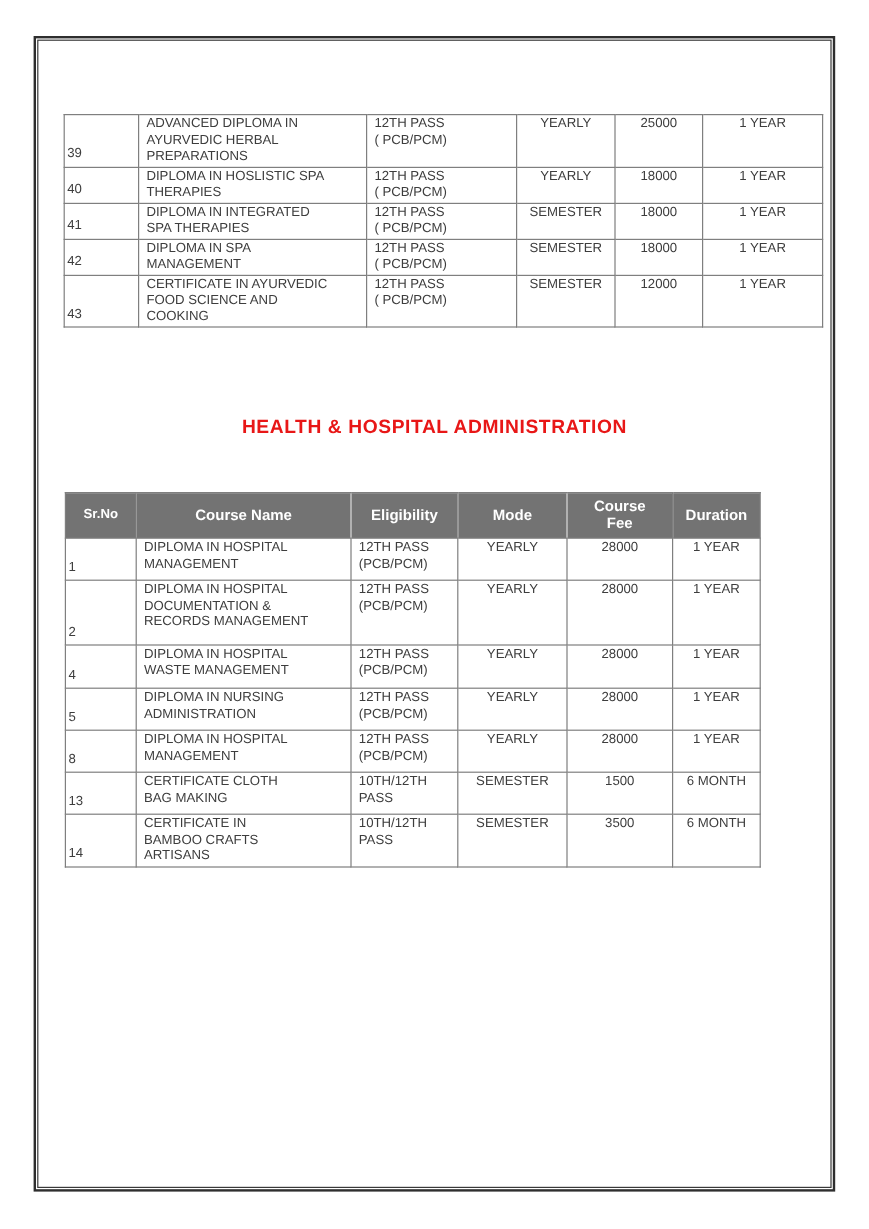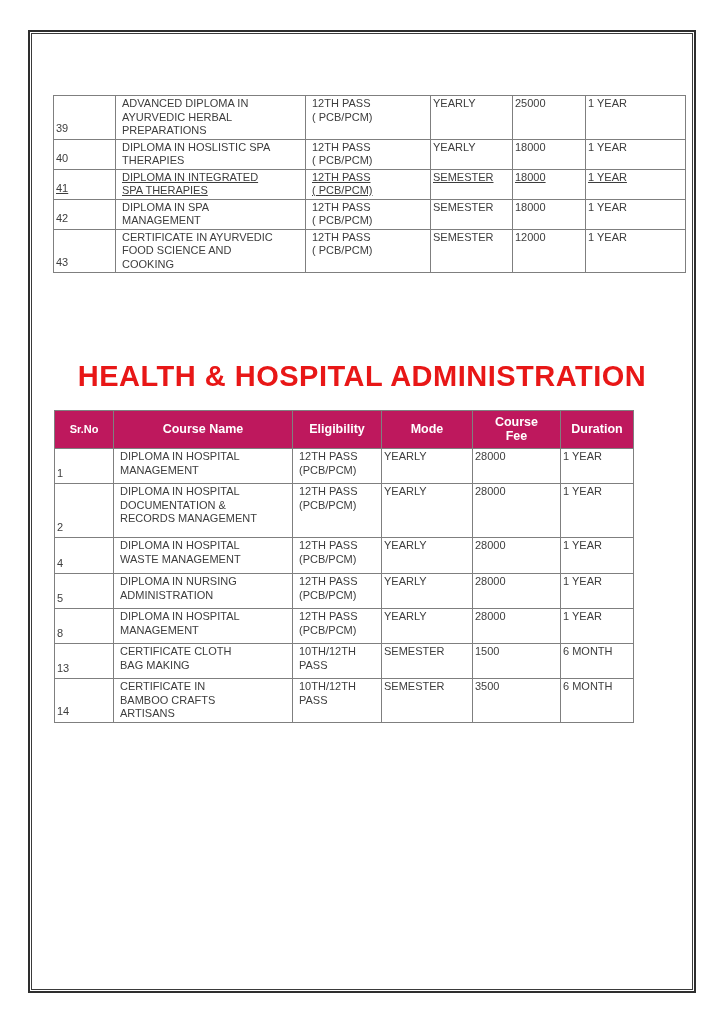--- a/index.html
+++ b/index.html
@@ -31,43 +31,43 @@
     padding:1px 3px 1px 6px;
     white-space:pre-line;
     overflow:hidden;
     box-sizing:border-box;
   }
   td.sr {
     text-align:left;
     vertical-align:bottom;
     padding:0 2px 3px 2px;
   }
-  td.center { padding-left:2px; padding-right:2px; }
+  td.center { text-align:center; padding-left:2px; padding-right:2px; }
 
   
   #t1 { left:53px; top:95px; width:632px; }
   #t1 tr:nth-child(1) td { height:43px; }
   #t1 tr:nth-child(2) td { height:29px; }
-  #t1 tr:nth-child(3) td { height:29px;text-decoration:underline; }
+  #t1 tr:nth-child(3) td { height:29px; }
   #t1 tr:nth-child(4) td { height:29px; }
   #t1 tr:nth-child(5) td { height:42px; }
 
   
   .section-title {
-    position:absolute; top:360px; left:0; width:724px;
+    position:absolute; top:348px; left:0; width:724px;
     text-align:center;
-    font-size:29px; font-weight:bold;
+    font-size:16px; font-weight:bold;
     color:#e81717;
     letter-spacing:0.5px;
   }
 
   
   #t2 { left:54px; top:410px; width:579px; }
   #t2 thead th {
-    background:#be185d;
+    background:#737373;
     color:#ffffff;
     font-weight:bold;
     font-size:12.5px;
     vertical-align:middle;
     height:38px;
     padding:1px 2px;
   }
   #t2 thead th.sr-h { font-size:11px; }
   #t2 tbody tr:nth-child(1) td { height:35px; }
   #t2 tbody tr:nth-child(2) td { height:54px; }

